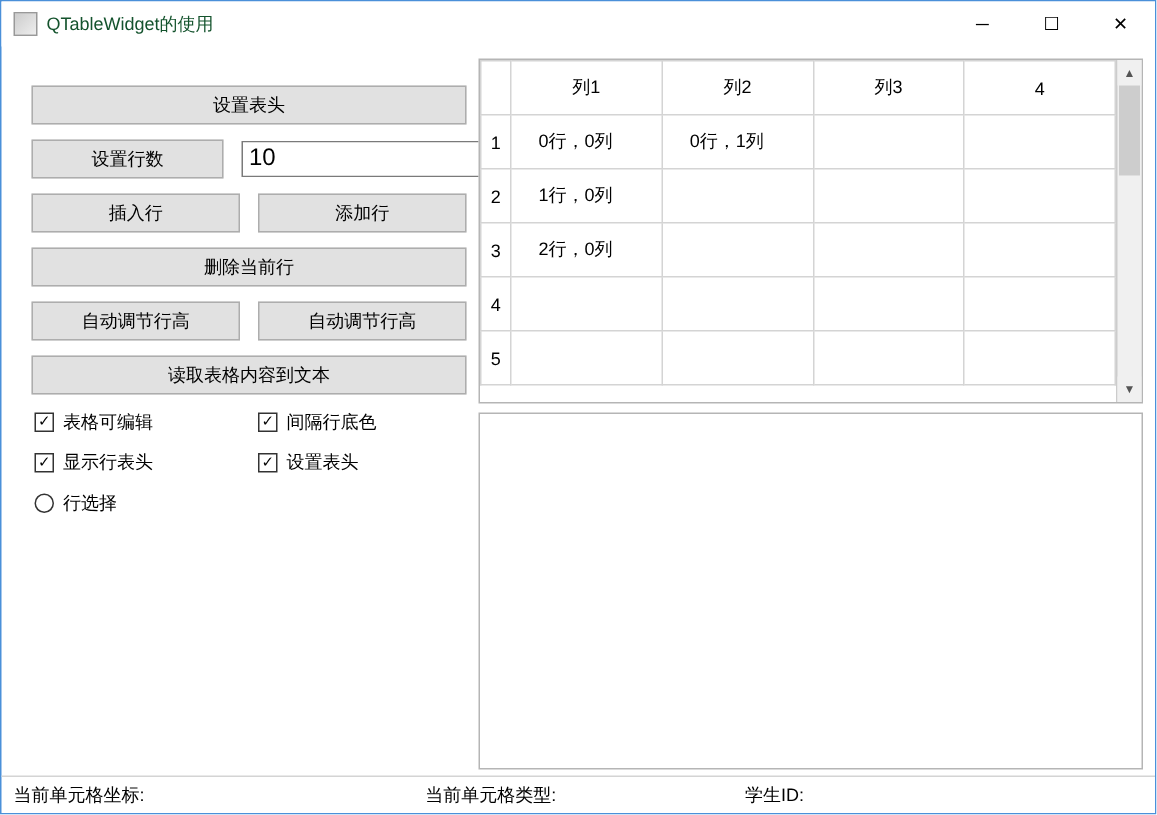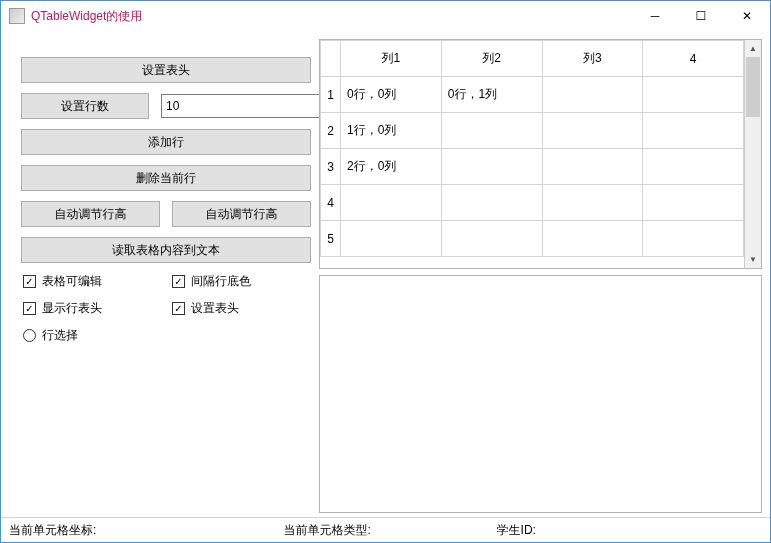--- a/index.html
+++ b/index.html
@@ -1,41 +1,41 @@
 <!DOCTYPE html>
 <html><head>
 <meta charset="utf-8">
 <style>
 * { box-sizing: border-box; margin: 0; padding: 0; }
 body { font-family: "Microsoft YaHei", "SimSun", sans-serif; font-size: 12px; background: #fff; }
 .window { width: 771px; height: 543px; border: 1px solid #4a90d9; display: flex; flex-direction: column; background: #fff; }
 .titlebar { height: 30px; background: #fff; display: flex; align-items: center; padding: 0 0 0 8px; }
 .titlebar .app-icon { width: 16px; height: 16px; background: linear-gradient(135deg,#ccc,#eee); border: 1px solid #999; margin-right: 6px; }
-.titlebar .title { flex: 1; font-size: 12px; color: #be185d; }
+.titlebar .title { flex: 1; font-size: 12px; color: #14532d; }
 .titlebar .ctrl { width: 46px; height: 30px; display: flex; align-items: center; justify-content: center; color: #000; font-family: Arial; }
 .content { flex: 1; display: flex; padding: 8px 8px 4px 8px; gap: 8px; min-height: 0; }
 .left-panel { width: 290px; display: flex; flex-direction: column; gap: 10px; padding-top: 18px; margin-left: 12px; }
 .btn { height: 26px; background: #e1e1e1; border: 1px solid #adadad; font-size: 12px; cursor: default; display: flex; align-items: center; justify-content: center; }
 .row { display: flex; gap: 12px; }
 .row .btn { flex: 1; }
 .spin-wrap { display: flex; align-items: center; flex: 1; }
 .spin { flex: 1; height: 24px; border: 1px solid #7a7a7a; display: flex; align-items: center; background: #fff; }
-.spin input { flex: 1; border: none; outline: none; padding: 0 4px; font-size: 12px; height: 100%; }
+.spin input { flex: 1; border: none; outline: none; padding: 0 4px; font-size: 16px; height: 100%; }
 .spin .arrows { width: 16px; display: flex; flex-direction: column; height: 100%; border-left: 1px solid #7a7a7a; }
 .spin .arrows div { flex: 1; display: flex; align-items: center; justify-content: center; font-size: 7px; background: #e1e1e1; }
 .check-row { display: flex; gap: 12px; padding: 0 2px; }
 .check-item { flex: 1; display: flex; align-items: center; gap: 6px; }
 .check-box { width: 13px; height: 13px; border: 1px solid #333; background: #fff; display: flex; align-items: center; justify-content: center; font-size: 10px; line-height: 1; }
 .radio { width: 13px; height: 13px; border: 1px solid #333; border-radius: 50%; background: #fff; display: flex; align-items: center; justify-content: center; }
 .radio .dot { width: 7px; height: 7px; background: #000; border-radius: 50%; }
 .right-panel { flex: 1; display: flex; flex-direction: column; gap: 6px; min-height: 0; }
 .table-area { height: 230px; border: 1px solid #b5b5b5; display: flex; background: #fff; overflow: hidden; }
 .table-scroll { flex: 1; overflow: hidden; }
 table { border-collapse: collapse; width: 100%; table-layout: fixed; }
-th, td { border: 1px solid #d4d4d4; height: 36px; font-size: 12px; font-weight: normal; text-align: left; padding: 0 6px; white-space: nowrap; overflow: hidden; }
+th, td { border: 1px solid #d4d4d4; height: 36px; font-size: 12px; font-weight: normal; text-align: left; padding: 0 18px; white-space: nowrap; overflow: hidden; }
 th { background: #fff; text-align: center; }
 th.rowhdr { width: 20px; text-align: center; padding: 0; }
 .vscroll { width: 17px; background: #f0f0f0; border-left: 1px solid #ccc; position: relative; }
 .vscroll .thumb { position: absolute; top: 17px; left: 1px; right: 1px; height: 60px; background: #cdcdcd; }
 .vscroll .arr { position: absolute; left: 0; right: 0; height: 17px; display: flex; align-items: center; justify-content: center; font-size: 8px; color: #555; background: #f0f0f0; }
 .vscroll .arr.up { top: 0; } .vscroll .arr.down { bottom: 0; }
 .text-area { flex: 1; border: 1px solid #b5b5b5; background: #fff; }
 .statusbar { height: 22px; border-top: 1px solid #d4d4d4; display: flex; align-items: center; font-size: 12px; padding: 12px 4px; }
 .status-section { flex: 1; border-right: 1px solid #d4d4d4; padding: 0 4px; height: 100%; display: flex; align-items: center; }
 .status-section:last-child { border-right: none; text-align: right; }
@@ -64,20 +64,21 @@
             <div class="arrows">
               <div>▲</div>
               <div>▼</div>
             </div>
           </div>
         </div>
       </div>
 
 
       <div class="row">
+        <div class="btn">插入行</div>
         <div class="btn">添加行</div>
       </div>
 
       <div class="btn">删除当前行</div>
 
       <div class="row">
         <div class="btn">自动调节行高</div>
         <div class="btn">自动调节行高</div>
       </div>
 

